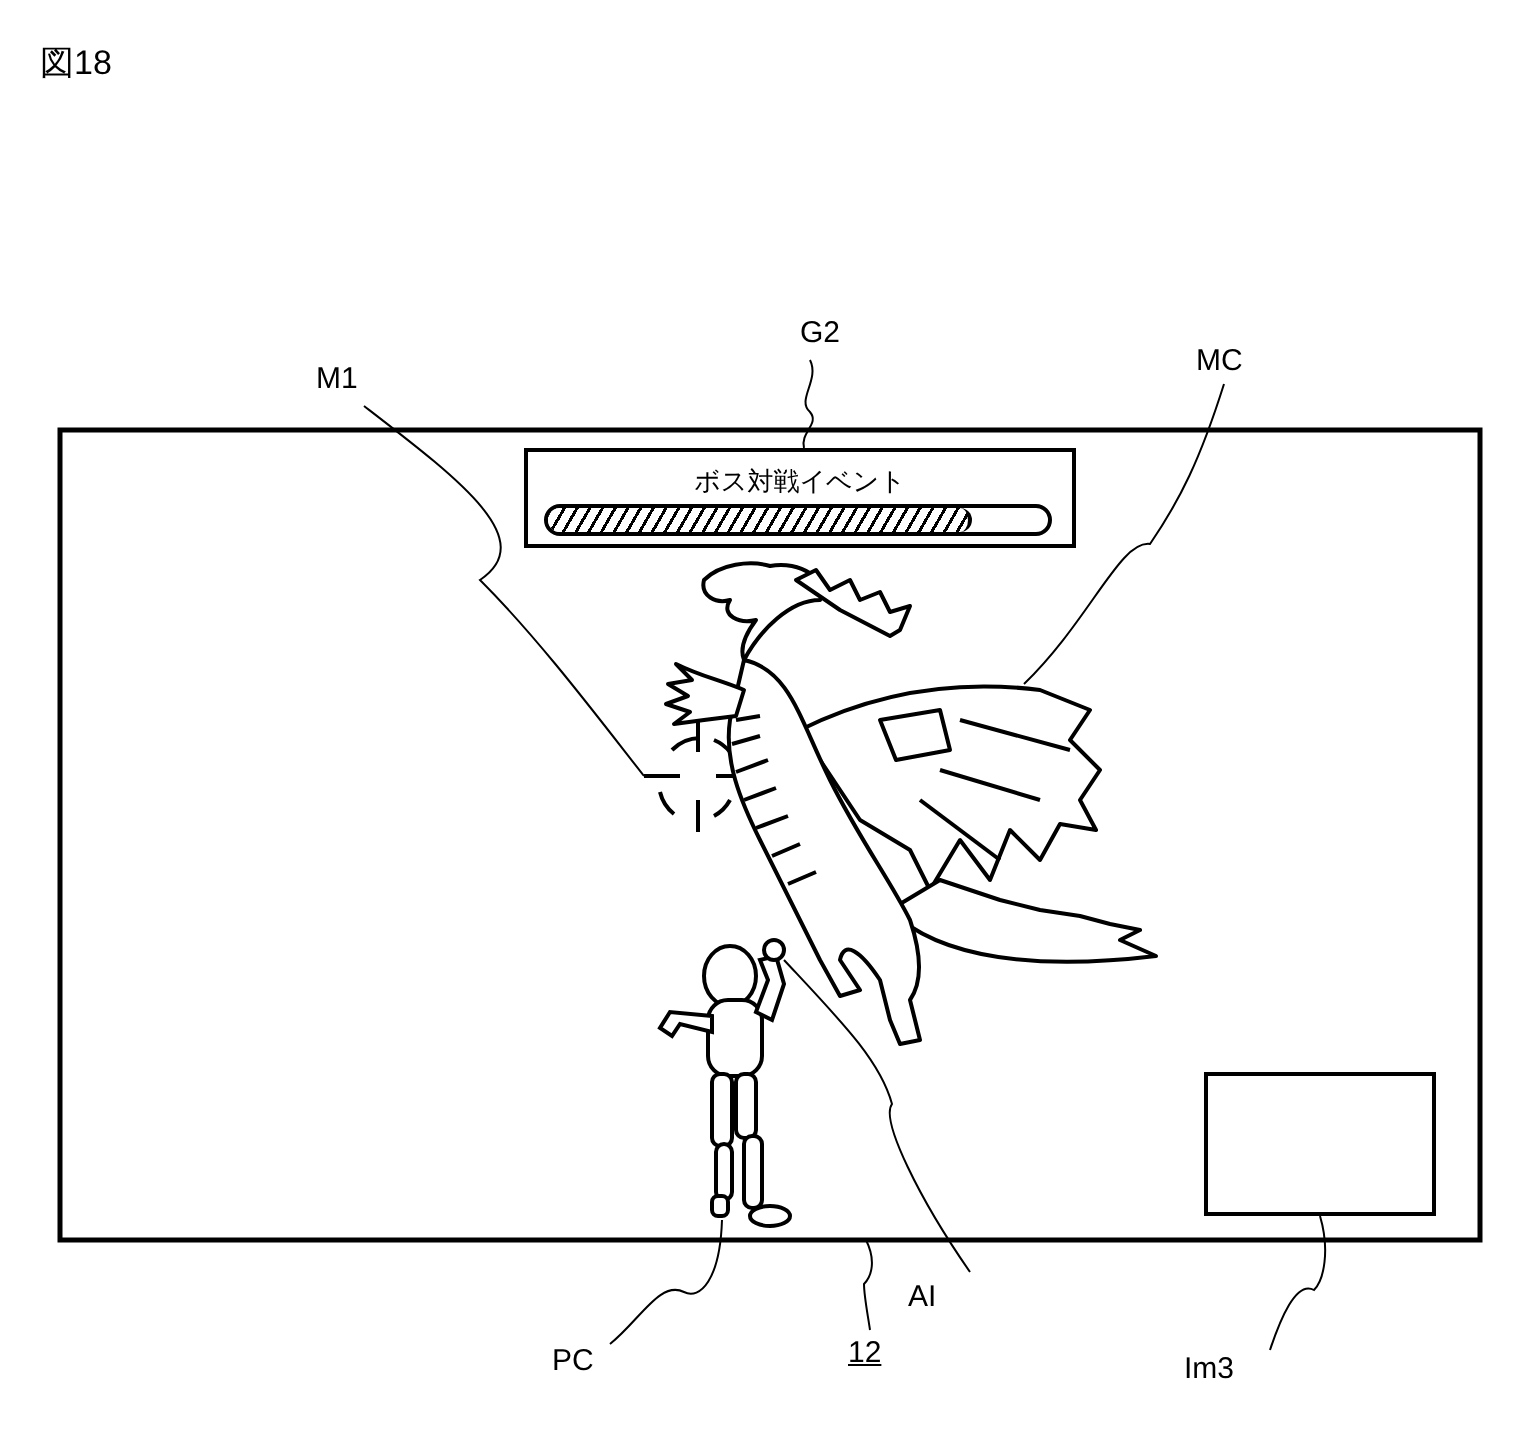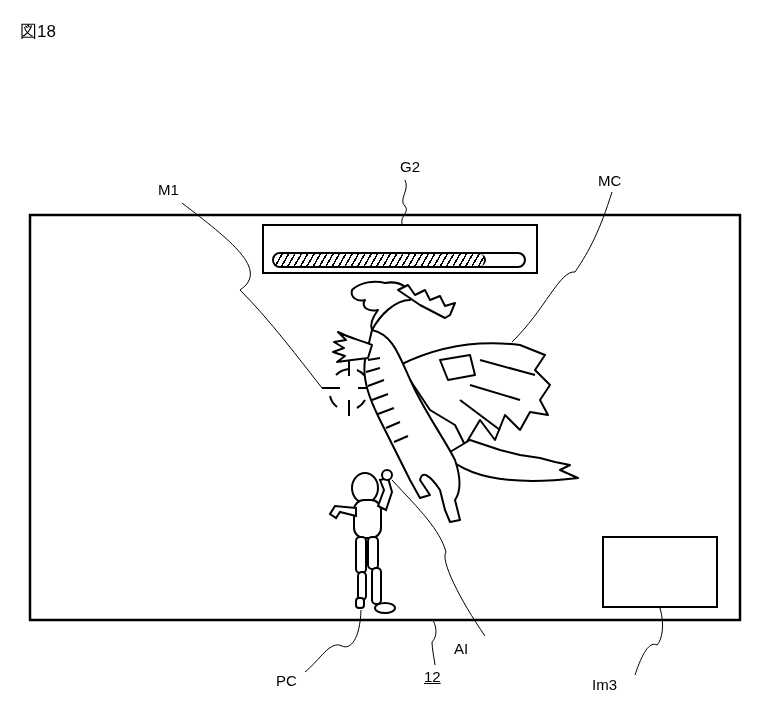--- a/index.html
+++ b/index.html
@@ -82,20 +82,21 @@
     <rect x="372" y="568" width="9" height="36" rx="4"></rect>
     <ellipse cx="385" cy="608" rx="10" ry="5"></ellipse>
   </g>
 
   <g id="ring">
       <path d="M681.0 572.0L686.9 574.7L680.6 576.3L685.8 580.1L679.3 580.4L683.7 585.2L677.3 584.2L680.6 589.8L674.6 587.6L676.8 593.6L671.2 590.3L672.2 596.7L667.4 592.3L667.1 598.8L663.3 593.6L661.7 599.9L659.0 594.0L656.3 599.9L654.7 593.6L650.9 598.8L650.6 592.3L645.8 596.7L646.8 590.3L641.2 593.6L643.4 587.6L637.4 589.8L640.7 584.2L634.3 585.2L638.7 580.4L632.2 580.1L637.4 576.3L631.1 574.7L637.0 572.0L631.1 569.3L637.4 567.7L632.2 563.9L638.7 563.6L634.3 558.8L640.7 559.8L637.4 554.2L643.4 556.4L641.2 550.4L646.8 553.7L645.8 547.3L650.6 551.7L650.9 545.2L654.7 550.4L656.3 544.1L659.0 550.0L661.7 544.1L663.3 550.4L667.1 545.2L667.4 551.7L672.2 547.3L671.2 553.7L676.8 550.4L674.6 556.4L680.6 554.2L677.3 559.8L683.7 558.8L679.3 563.6L685.8 563.9L680.6 567.7L686.9 569.3L681.0 572.0Z" fill="none" stroke="#000" stroke-width="2.5"></path>
     </g>
 </svg>
 
 <div class="banner">
+  <div class="banner-title">ボス対戦イベント</div>
   <div class="gauge">
     <div class="gauge-fill" id="gauge-fill" style="width: 84%;"></div>
   </div>
 </div>
 
 <div class="im3-box"></div>
 
 <div class="ref" style="left:400px; top:158px;">G2</div>
 <div class="ref" style="left:158px; top:181px;">M1</div>
 <div class="ref" style="left:598px; top:172px;">MC</div>

